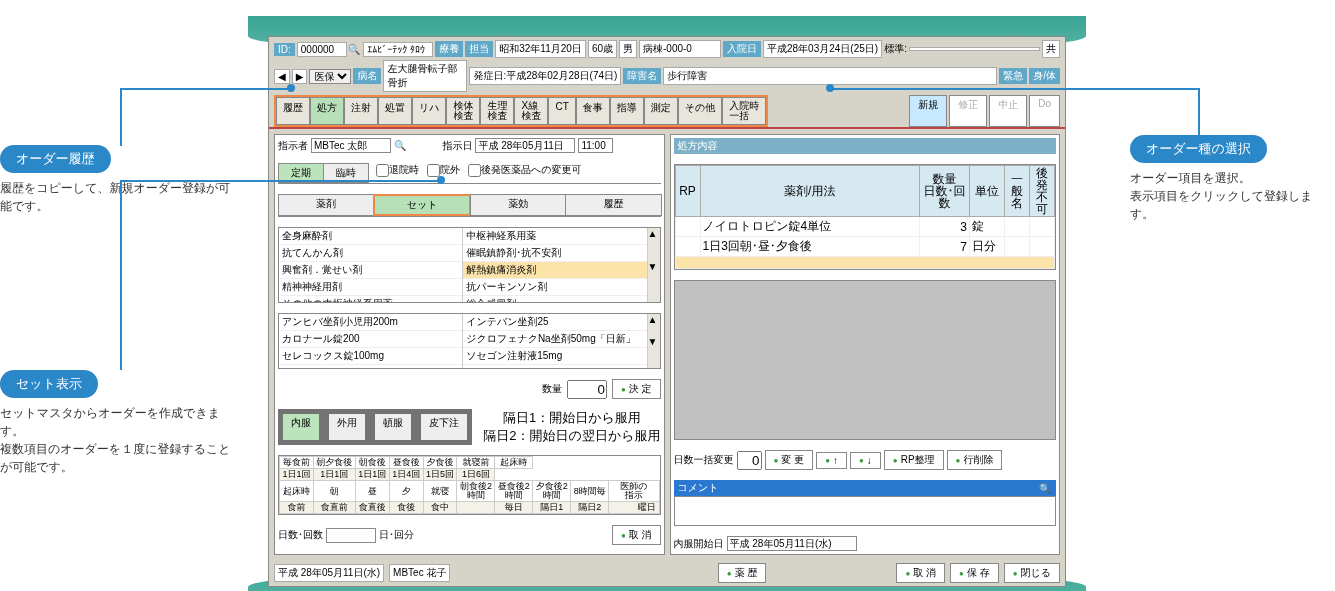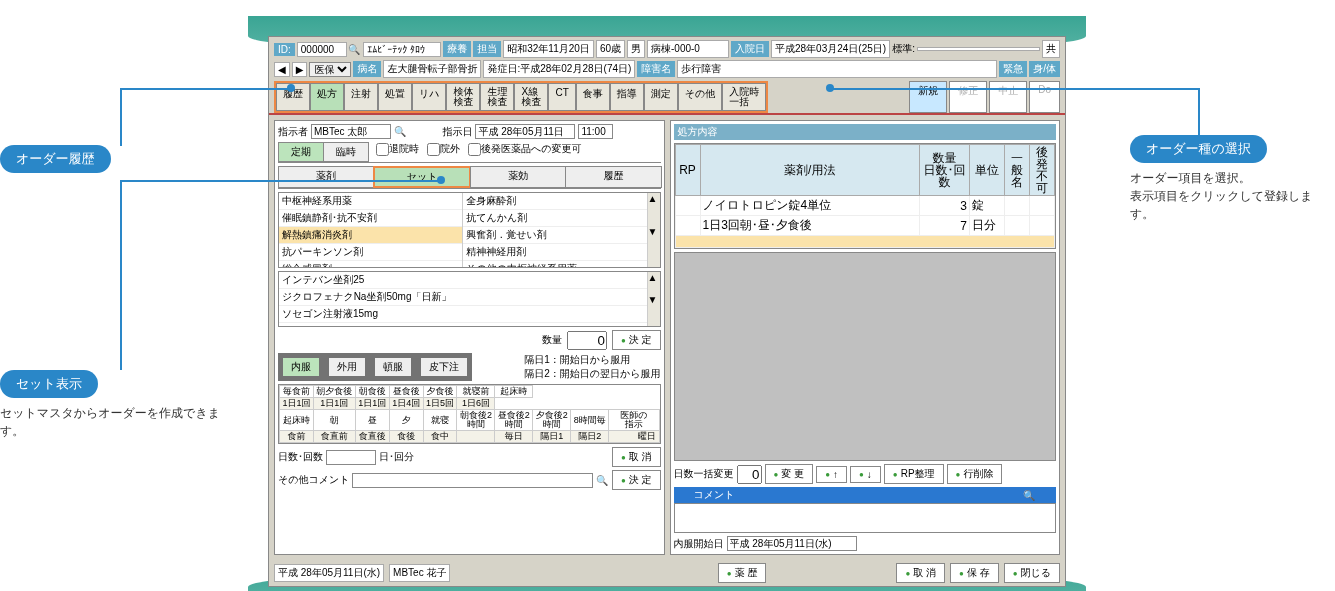--- a/index.html
+++ b/index.html
@@ -15,21 +15,21 @@
 .hval { background: #fff; padding: 1px 3px; border: 1px solid #aaa; font-size: 10px; }
 .hval.name { font-size: 13px; font-weight: bold; flex: 1; }
 .tabbar { display: flex; border-bottom: 2px solid #b44; padding: 0 5px; gap: 0; }
 .tab { padding: 3px 6px; border: 1px solid #888; background: #e8e6dc; cursor: pointer; font-size: 10px; white-space: nowrap; }
 .tab.active { background: #b8e0b8; }
 .tabbar-highlight { border: 2px solid #e84; padding: 0; display: flex; }
 .toolbar-right { margin-left: auto; display: flex; gap: 2px; }
 .toolbtn { padding: 2px 8px; border: 1px solid #888; background: #fff; font-size: 10px; color: #aaa; }
 .toolbtn.new { background: #c8e8ff; color: #000; }
 .main { flex: 1; display: flex; gap: 5px; padding: 5px; overflow: hidden; }
-.left-panel, .right-panel { background: #fff; border: 1px solid #888; flex: 1; display: flex; flex-direction: column; padding: 3px; gap: 3px; overflow: hidden; }
+.left-panel, .right-panel { background: #fff; border: 1px solid #888; flex: 1; display: flex; flex-direction: column; padding: 3px; gap: 10px; overflow: hidden; }
 .field-row { display: flex; align-items: center; gap: 3px; font-size: 10px; }
 .field-row label { font-size: 10px; }
 .field-row input[type=text] { border: 1px solid #888; padding: 1px 2px; font-size: 10px; }
 .subtabs { display: flex; border-bottom: 1px solid #888; }
 .subtab { padding: 2px 12px; border: 1px solid #888; background: #eee; cursor: pointer; font-size: 10px; margin-right: -1px; }
 .subtab.active { background: #b8e0b8; }
 .subtab.red { border: 2px solid #e84; }
 .subtab.sel { background: #bce4bc; }
 .listview { border: 1px solid #888; flex: 1; overflow: auto; display: flex; }
 .listcol { flex: 1; border-right: 1px solid #ccc; }
@@ -44,21 +44,21 @@
 .timing-grid { border: 1px solid #888; }
 .timing-grid table { width: 100%; border-collapse: collapse; font-size: 9px; }
 .timing-grid td { border: 1px solid #ccc; padding: 1px 2px; text-align: center; background: #fff; }
 .timing-grid td.alt { background: #f4f2e8; }
 .rx-table { border: 1px solid #888; flex: 0 0 auto; }
 .rx-table table { width: 100%; border-collapse: collapse; font-size: 12px; }
 .rx-table th { background: #d6e8f0; border: 1px solid #aaa; padding: 1px 2px; font-weight: normal; }
 .rx-table td { border: 1px solid #eee; padding: 1px 2px; }
 .rx-body { flex: 1; background: #c0c0c0; border: 1px solid #888; }
 .rx-controls { display: flex; align-items: center; gap: 3px; font-size: 10px; flex-wrap: wrap; }
-.comment-head { background: #2a78d0; color: #fff; padding: 1px 20px; display: flex; align-items: center; }
+.comment-head { background: #2a78d0; color: #fff; padding: 1px 4px; display: flex; align-items: center; }
 .comment-box { border: 1px solid #888; height: 30px; background: #fff; }
 .footer { display: flex; align-items: center; padding: 3px 5px; gap: 5px; font-size: 10px; }
 .footer .hval { font-size: 10px; }
 .flex-spacer { flex: 1; }
 .annotation { position: absolute; font-size: 12px; color: #333; line-height: 1.5; }
 .anno-title { display: inline-block; background: #2a87c8; color: #fff; padding: 4px 16px; border-radius: 14px; font-size: 13px; margin-bottom: 6px; }
 .anno-line { position: absolute; height: 2px; background: #2a87c8; }
 .anno-line.v { width: 2px; height: auto; }
 .anno-dot { position: absolute; width: 8px; height: 8px; background: #2a87c8; border-radius: 50%; }
 .mag { font-size: 10px; }
@@ -71,39 +71,39 @@
 <div class="canvas">
   <div class="bg-wave top"></div>
   <div class="bg-wave bottom"></div>
   <div class="app">
 
     <div class="header">
       <div class="hrow">
         <span class="hlabel">ID:</span>
         <span class="hval" style="width:50px">000000</span>
         <span class="mag">🔍</span>
-        <span class="hval" style="width:78px">ｴﾑﾋﾞｰﾃｯｸ ﾀﾛｳ</span>
+        <span class="hval" style="width:70px">ｴﾑﾋﾞｰﾃｯｸ ﾀﾛｳ</span>
         <span class="hlabel">療養</span>
         <span class="hlabel">担当</span>
         <span class="hval">昭和32年11月20日</span>
         <span class="hval">60歳</span>
         <span class="hval">男</span>
         <span class="hval" style="width:82px">病棟-000-0</span>
         <span class="hlabel">入院日</span>
         <span class="hval">平成28年03月24日(25日)</span>
         <span>標準:</span>
         <span class="hval" style="flex:1"></span>
         <span class="hval">共</span>
       </div>
       <div class="hrow">
         <span class="hval">◀</span>
         <span class="hval">▶</span>
         <select><option>医保</option></select>
         <span class="hlabel">病名</span>
-        <span class="hval" style="width:98px">左大腿骨転子部骨折</span>
+        <span class="hval" style="width:84px">左大腿骨転子部骨折</span>
         <span class="hval">発症日:平成28年02月28日(74日)</span>
         <span class="hlabel">障害名</span>
         <span class="hval" style="flex:1">歩行障害</span>
         <span class="hlabel">緊急</span>
         <span class="hlabel">身/体</span>
       </div>
     </div>
 
     <div class="tabbar">
       <div class="tabbar-highlight">
@@ -156,37 +156,43 @@
         </div>
 
         <div class="subtabs">
           <div class="subtab" style="flex:1;text-align:center">薬剤</div>
           <div class="subtab red active" style="flex:1;text-align:center">セット</div>
           <div class="subtab" style="flex:1;text-align:center">薬効</div>
           <div class="subtab" style="flex:1;text-align:center">履歴</div>
         </div>
 
         <div class="listview" style="flex:0 0 76px">
+          <div class="listcol" id="dl-right">
+              <div class="listitem">全身麻酔剤</div>
+              <div class="listitem">抗てんかん剤</div>
+              <div class="listitem">興奮剤．覚せい剤</div>
+              <div class="listitem">精神神経用剤</div>
+              <div class="listitem">その他の中枢神経系用薬</div>
+            </div>
           <div class="listcol" id="dl-left">
               <div class="listitem">中枢神経系用薬</div>
               <div class="listitem">催眠鎮静剤･抗不安剤</div>
               <div class="listitem sel">解熱鎮痛消炎剤</div>
               <div class="listitem">抗パーキンソン剤</div>
               <div class="listitem">総合感冒剤</div>
             </div>
-          <div class="listcol" id="dl-right">
-              <div class="listitem">全身麻酔剤</div>
-              <div class="listitem">抗てんかん剤</div>
-              <div class="listitem">興奮剤．覚せい剤</div>
-              <div class="listitem">精神神経用剤</div>
-              <div class="listitem">その他の中枢神経系用薬</div>
+          <div style="width:12px;background:#e8e6dc">▲<br><br><br>▼</div>
+        </div>
+        <div class="listview" style="flex:0 0 56px">
+          <div class="listcol" id="dl2-left">
+              <div class="listitem">アンヒバ坐剤小児用200m</div>
+              <div class="listitem">カロナール錠200</div>
+              <div class="listitem">セレコックス錠100mg</div>
+              <div class="listitem">トラムセット配合錠</div>
             </div>
-          <div style="width:12px;background:#e8e6dc">▲<br><br><br>▼</div>
-        </div>
-        <div class="listview" style="flex:0 0 56px">
           <div class="listcol" id="dl2-right">
               <div class="listitem">インテバン坐剤25</div>
               <div class="listitem">ジクロフェナクNa坐剤50mg「日新」</div>
               <div class="listitem">ソセゴン注射液15mg</div>
               <div class="listitem">ノイロトロピン錠4単位</div>
             </div>
           <div style="width:12px;background:#e8e6dc">▲<br><br>▼</div>
         </div>
 
         <div class="qty-row">
@@ -194,21 +200,21 @@
           <input type="text" style="width: 40px; text-align: right;" value="0">
           <button class="greenbtn">決 定</button>
         </div>
 
         <div class="timing-tabs">
           <div class="timing-tab active">内服</div>
           <div class="timing-tab">外用</div>
           <div class="timing-tab">頓服</div>
           <div class="timing-tab">皮下注</div>
           <span class="flex-spacer"></span>
-          <div style="font-size:10px;text-align:left">
+          <div style="font-size:13px;text-align:center">
             <div>隔日1：開始日から服用</div>
             <div>隔日2：開始日の翌日から服用</div>
           </div>
         </div>
 
         <div class="timing-grid">
           <table>
             <tbody>
                 <tr id="tg0">
                   <td style="white-space: pre-line; line-height: 1;">毎食前</td>
@@ -349,28 +355,30 @@
       <span style="width:120px"></span>
       <button class="greenbtn">取 消</button>
       <button class="greenbtn">保 存</button>
       <button class="greenbtn">閉じる</button>
     </div>
   </div>
 </div>
 
 <div class="annotation" style="left:0; top:145px; width:240px">
   <div class="anno-title">オーダー履歴</div>
+  <div>履歴をコピーして、新規オーダー登録が可能です。</div>
 </div>
 <div class="anno-line" style="left:120px; top:88px; width:170px"></div>
 <div class="anno-line v" style="left:120px; top:88px; height:58px"></div>
 <div class="anno-dot" style="left:287px; top:84px"></div>
 
 <div class="annotation" style="left:0; top:370px; width:240px">
   <div class="anno-title">セット表示</div>
   <div>セットマスタからオーダーを作成できます。</div>
+  <div>複数項目のオーダーを１度に登録することが可能です。</div>
 </div>
 <div class="anno-line" style="left:120px; top:180px; width:320px"></div>
 <div class="anno-line v" style="left:120px; top:180px; height:190px"></div>
 <div class="anno-dot" style="left:437px; top:176px"></div>
 
 <div class="annotation" style="left:1130px; top:135px; width:200px">
   <div class="anno-title">オーダー種の選択</div>
   <div>オーダー項目を選択。</div>
   <div>表示項目をクリックして登録します。</div>
 </div>

